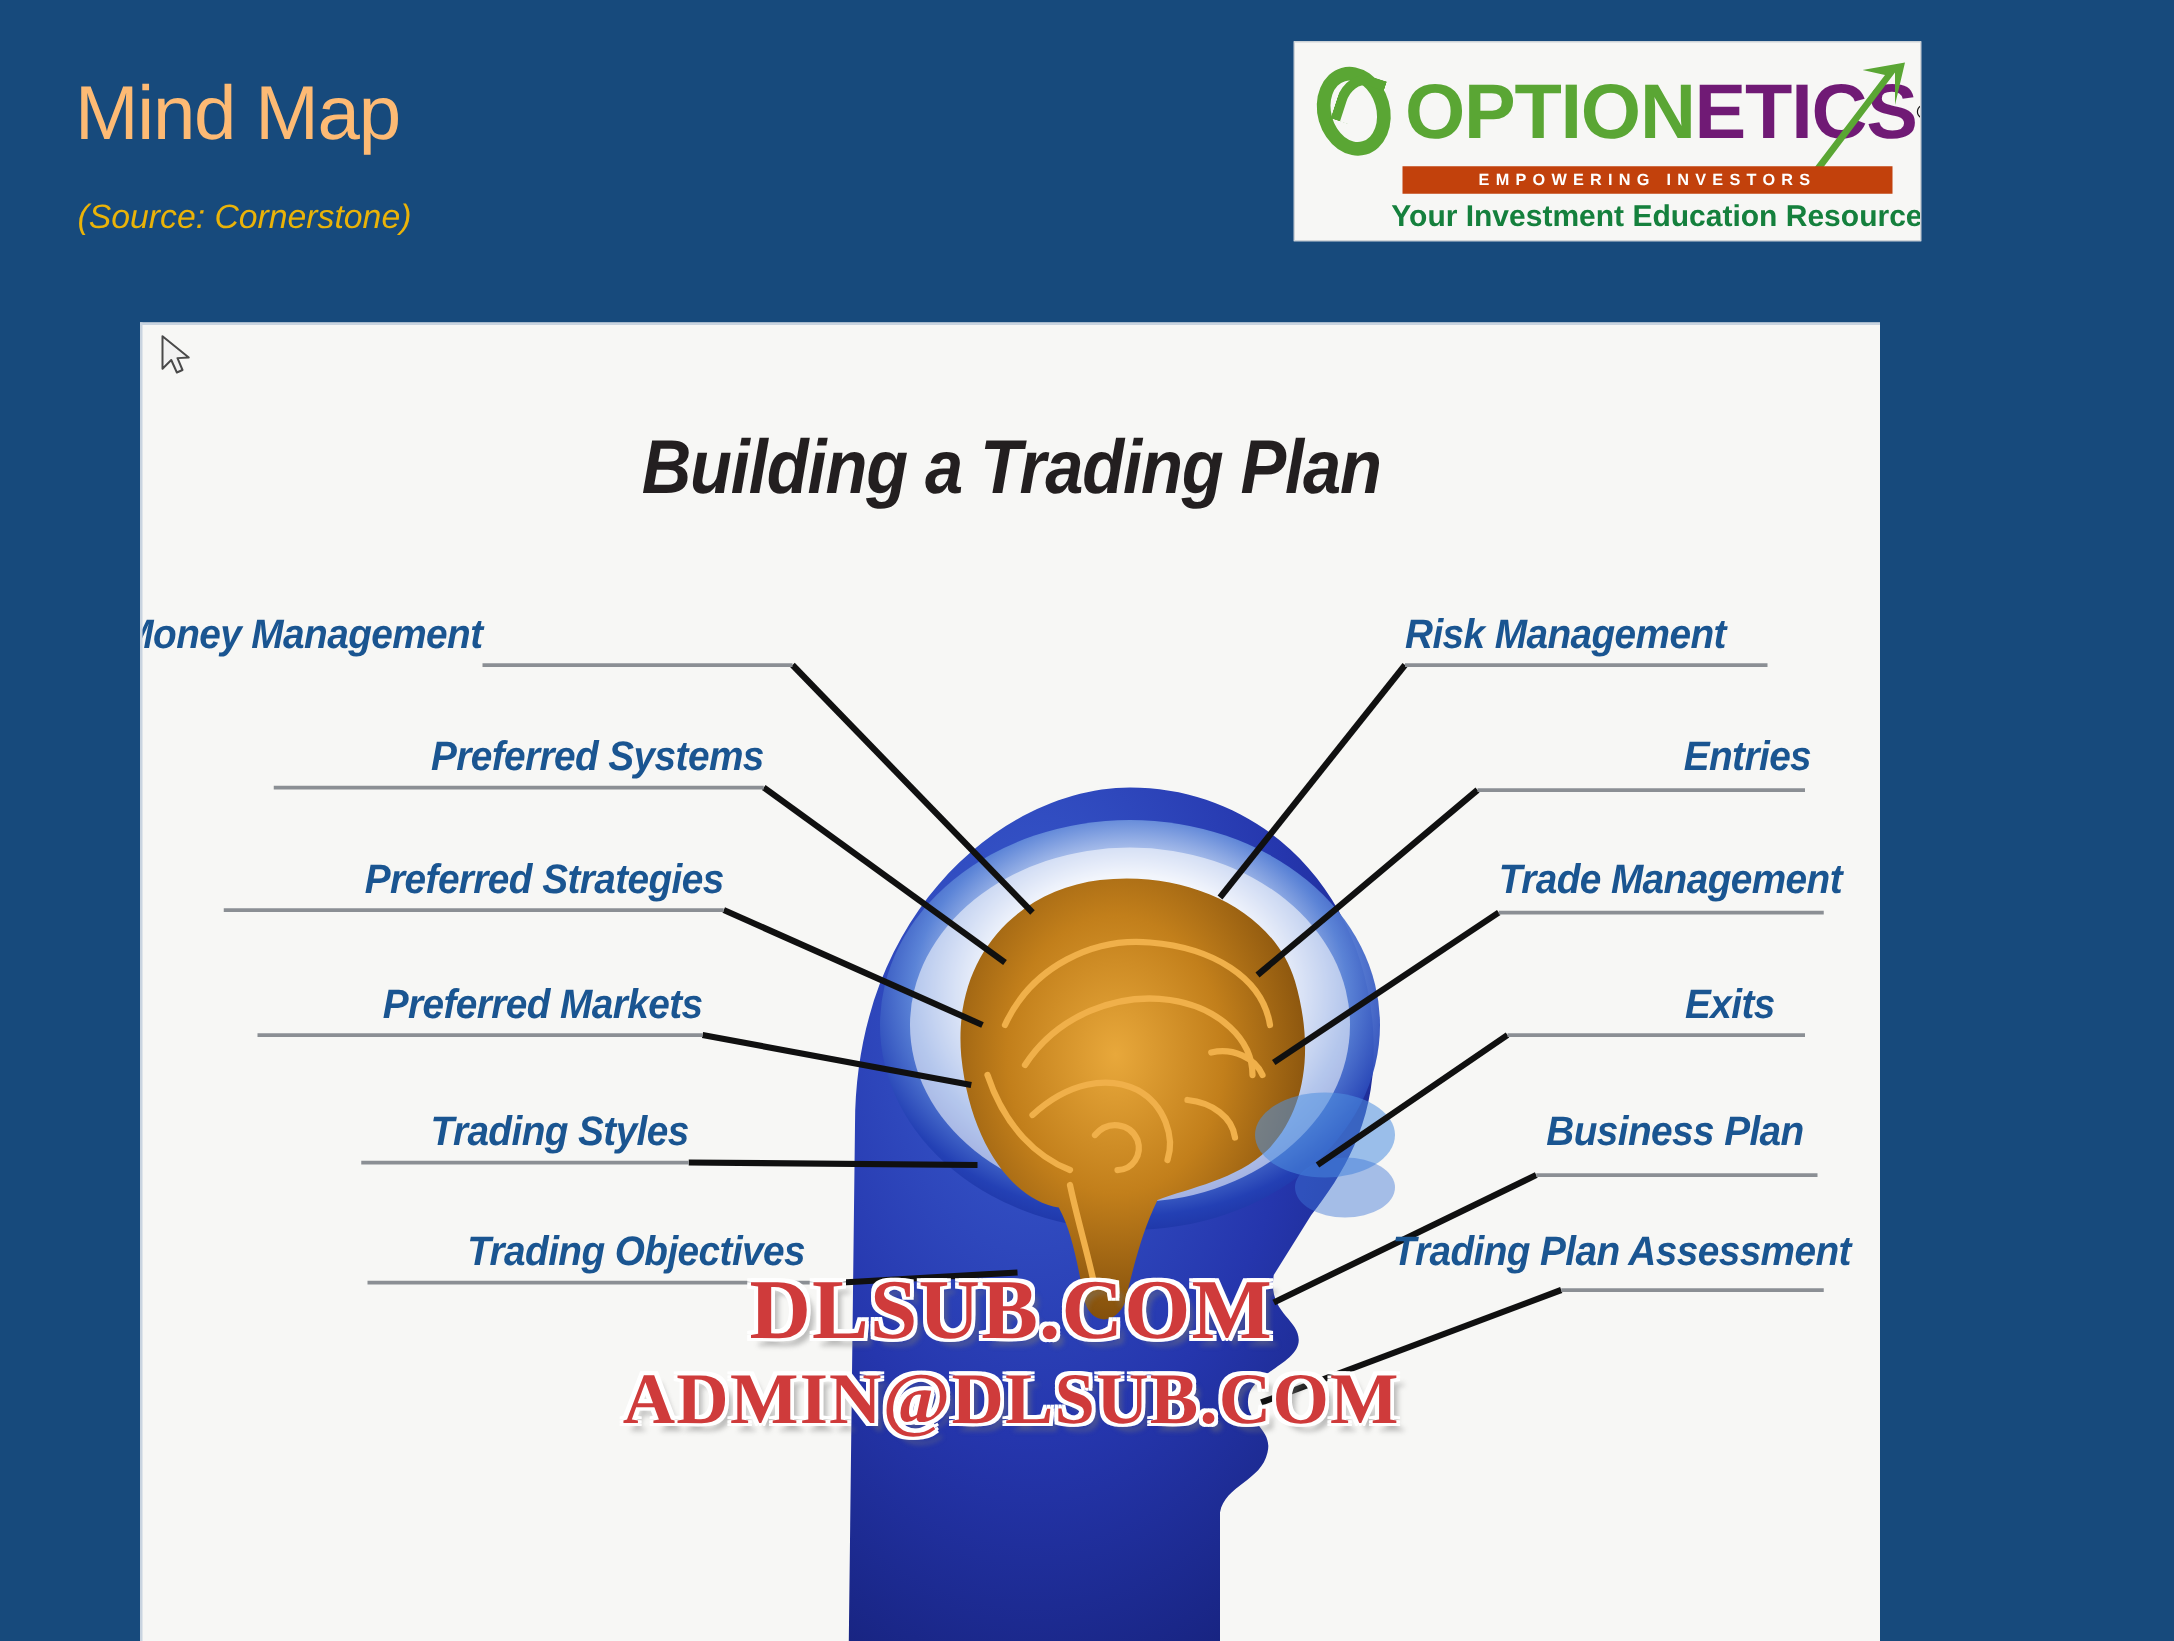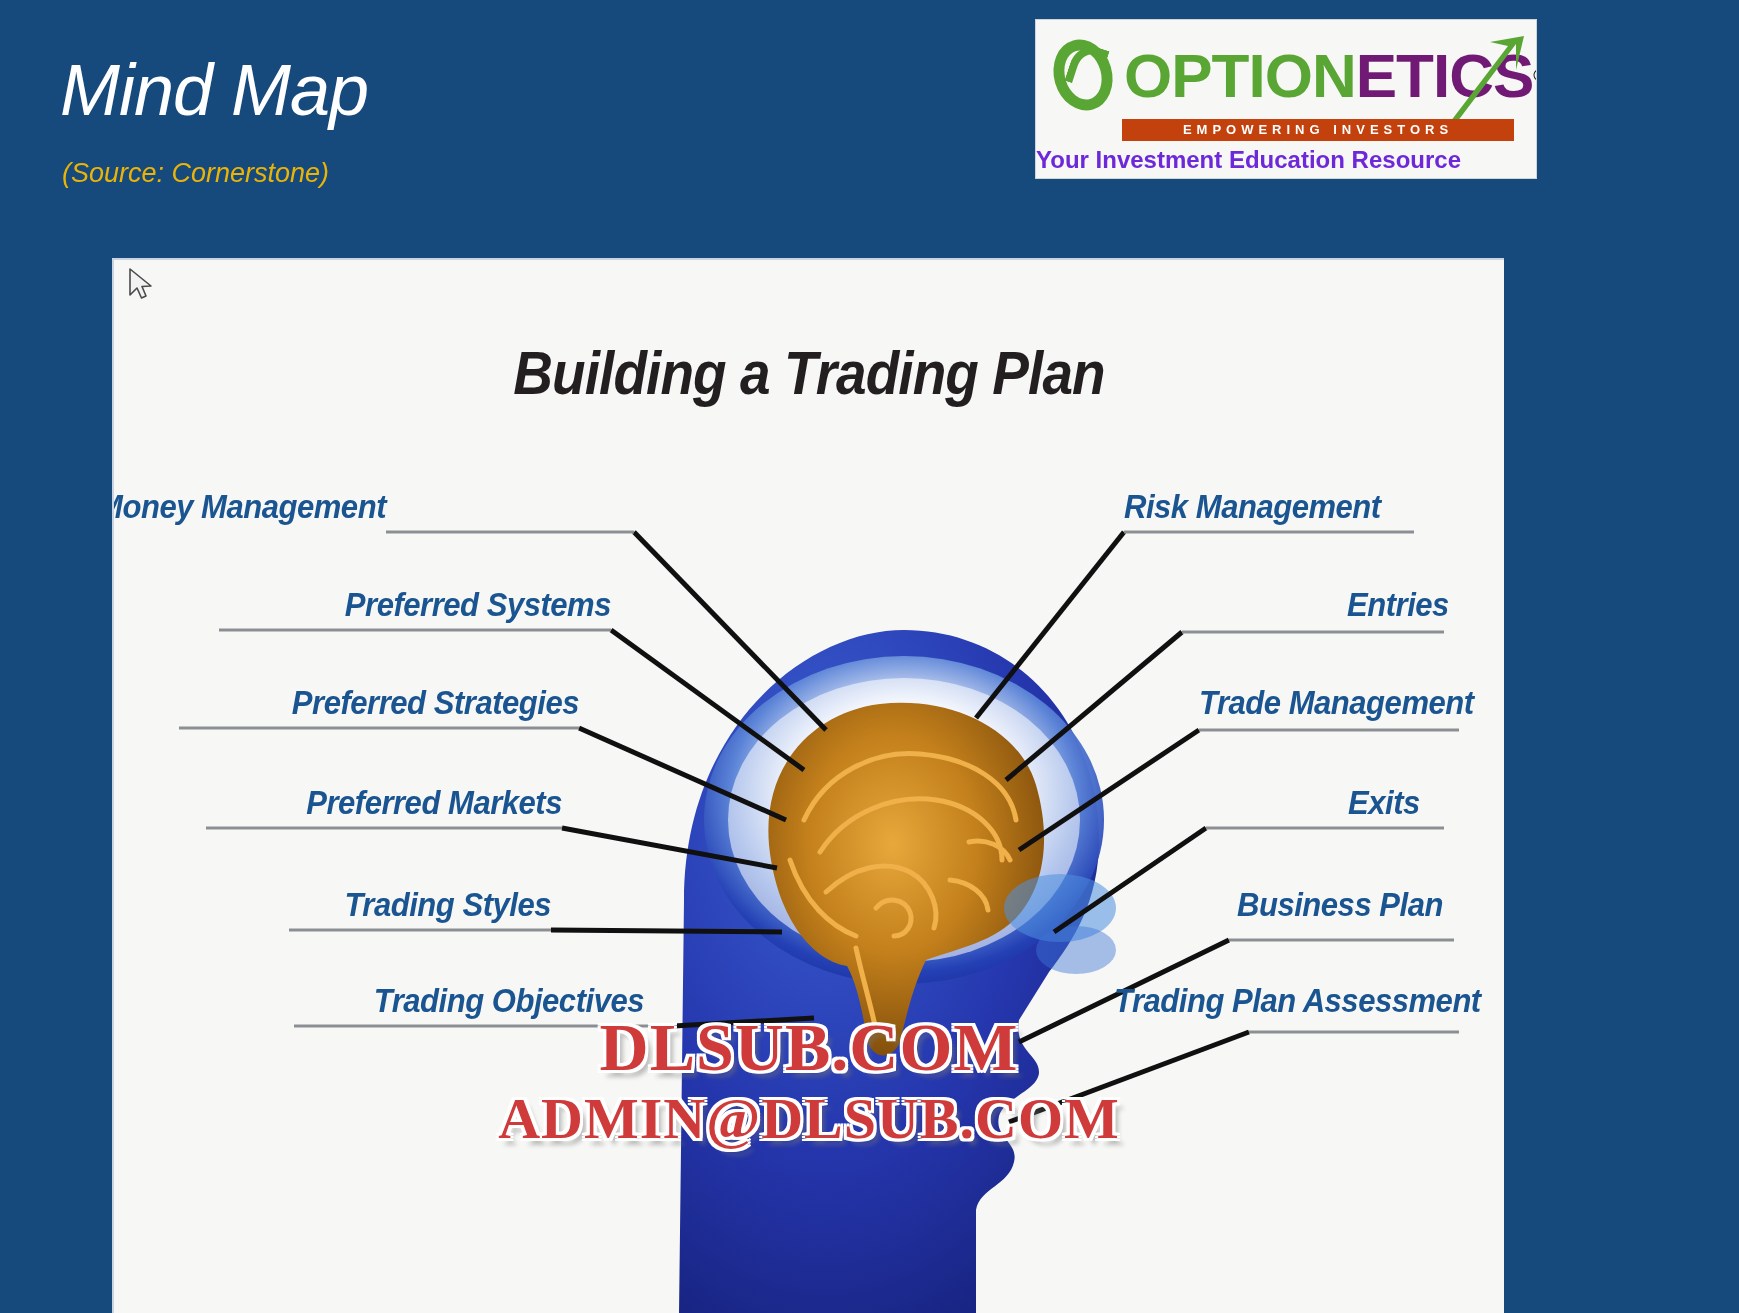--- a/index.html
+++ b/index.html
@@ -6,31 +6,30 @@
   body{
     width:1739px;height:1313px;overflow:hidden;
     background:#174a7c;
     font-family:"Liberation Sans", sans-serif;
     position:relative;
   }
   
   #slide-header{position:absolute;left:0;top:0;width:1739px;height:258px;}
   #page-title{
     position:absolute;left:60px;top:42px;
-    font-size:72px;line-height:96px;color:#ffffff;font-weight:400;
+    font-size:61px;line-height:96px;color:#fdba74;font-weight:400;
     letter-spacing:-1px;
-    font-style:italic;
   }
   #page-subtitle{
     position:absolute;left:62px;top:158px;
     font-size:27px;color:#eab308;font-style:italic;font-weight:400;
   }
   
   #brand-logo{
-    position:absolute;left:1035px;top:19px;width:502px;height:160px;
+    position:absolute;left:1035px;top:33px;width:502px;height:160px;
     background:#f7f7f5;border:1px solid #cfd4d8;
     box-sizing:border-box;overflow:hidden;
   }
   .logo-row{position:absolute;left:14px;top:16px;height:80px;display:flex;align-items:center;}
   #logo-omark{
     width:72px;height:78px;position:relative;margin-right:2px;
   }
   #logo-omark .ring{
     position:absolute;left:4px;top:2px;width:58px;height:72px;
     border:11px solid #5aa634;border-radius:50%;
@@ -54,22 +53,22 @@
   #logo-bar{
     position:absolute;left:86px;top:99px;width:392px;height:22px;
     background:#c2410c;
   }
   #logo-bar-text{
     position:absolute;left:0;top:0;width:392px;height:22px;
     color:#ffffff;font-size:13px;font-weight:700;letter-spacing:5px;
     text-align:center;line-height:22px;
   }
   #logo-tagline{
-    position:absolute;left:0;top:126px;width:502px;text-align:left;
-    font-size:24px;font-weight:700;color:#6d28d9;
+    position:absolute;left:0;top:126px;width:502px;text-align:right;
+    font-size:24px;font-weight:700;color:#15803d;
   }
   #logo-swoosh{
     position:absolute;right:6px;top:10px;width:92px;height:112px;
   }
   
   #content-panel{
     position:absolute;left:112px;top:258px;width:1390px;height:1055px;
     background:#f7f7f5;border-top:2px solid #c9d4e0;border-left:2px solid #c9d4e0;
     overflow:hidden;
   }

